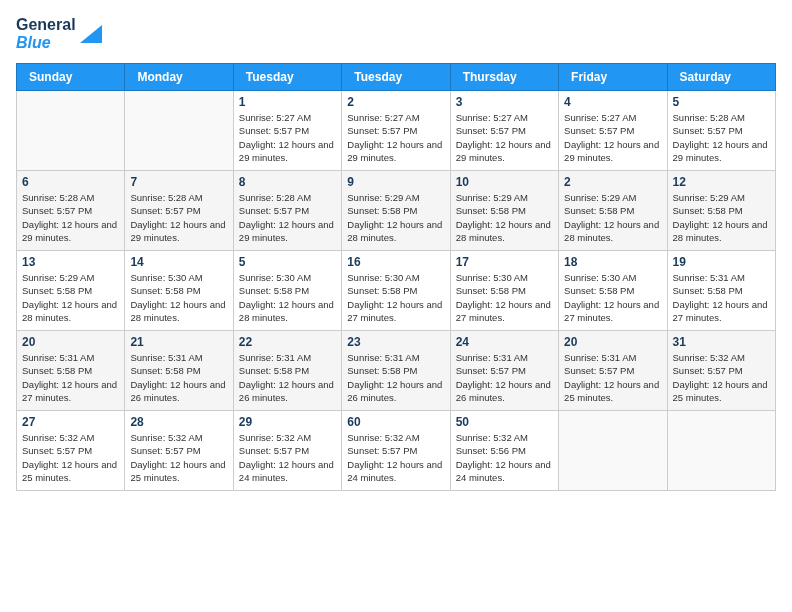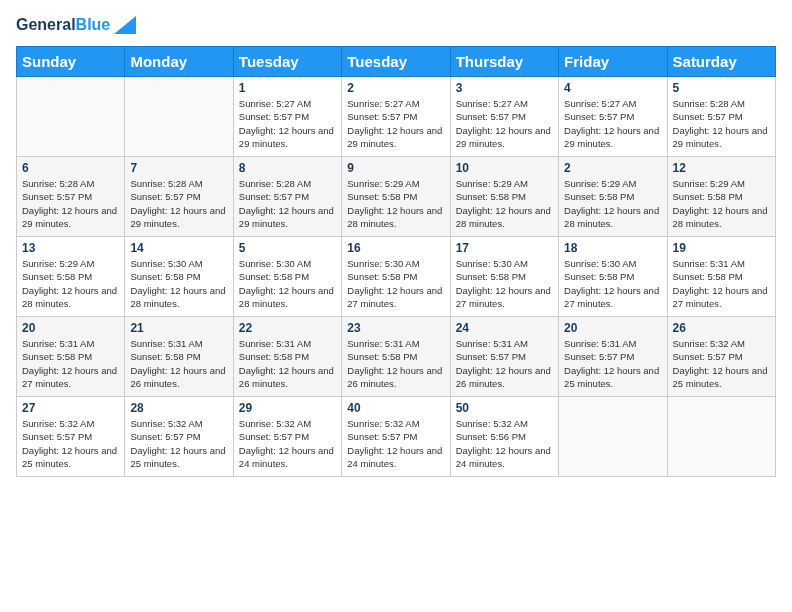--- a/index.html
+++ b/index.html
@@ -34,23 +34,23 @@
       color: #333;
     }
     .calendar {
       width: 100%;
       border-collapse: collapse;
       border: 1px solid #ccc;
     }
     .calendar th {
       background: #2196F3;
       color: #fff;
-      font-size: 15px;
+      font-size: 12px;
       font-weight: bold;
-      padding: 6px 5px;
+      padding: 6px 12px;
       text-align: left;
       border: 1px solid #1a78c2;
     }
     .calendar td {
       width: 108px;
       vertical-align: top;
       padding: 4px 5px;
       font-size: 10px;
       color: #333;
       border: 1px solid #ccc;
@@ -79,23 +79,23 @@
     }
     .calendar thead tr th {
       background: #2196F3;
     }
   </style>
 </head>
 <body>
 
 <div class="header">
   <div class="logo">
-  <div style="display:flex;flex-direction:row;line-height:1.1">
+  <div style="display:flex;flex-direction:column;line-height:1.1">
     <span style="font-size:16px;font-weight:bold;color:#1a3a5c;">General</span>
-    <span style="font-size:16px;font-weight:bold;color:#2196F3;">Blue</span>
+    <span style="font-size:16px;font-weight:bold;color:#2196F3;font-style:italic;">Blue</span>
   </div>
   <svg width="22" height="18" viewBox="0 0 22 18">
     <polygon points="0,18 22,18 22,0" fill="#2196F3"></polygon>
   </svg>
 </div>
   <div class="title-block">
     <div class="month-year"></div>
     <div class="location"></div>
   </div>
 </div>
@@ -216,39 +216,39 @@
         </td>
         <td>
           <span class="day-num">24</span>
           <div class="day-info">Sunrise: 5:31 AM<br>Sunset: 5:57 PM<br>Daylight: 12 hours and 26 minutes.</div>
         </td>
         <td>
           <span class="day-num">20</span>
           <div class="day-info">Sunrise: 5:31 AM<br>Sunset: 5:57 PM<br>Daylight: 12 hours and 25 minutes.</div>
         </td>
         <td>
-          <span class="day-num">26</span>
+          <span class="day-num">31</span>
           <div class="day-info">Sunrise: 5:32 AM<br>Sunset: 5:57 PM<br>Daylight: 12 hours and 25 minutes.</div>
         </td>
       </tr>
       <tr>
         <td>
           <span class="day-num">27</span>
           <div class="day-info">Sunrise: 5:32 AM<br>Sunset: 5:57 PM<br>Daylight: 12 hours and 25 minutes.</div>
         </td>
         <td>
           <span class="day-num">28</span>
           <div class="day-info">Sunrise: 5:32 AM<br>Sunset: 5:57 PM<br>Daylight: 12 hours and 25 minutes.</div>
         </td>
         <td>
           <span class="day-num">29</span>
           <div class="day-info">Sunrise: 5:32 AM<br>Sunset: 5:57 PM<br>Daylight: 12 hours and 24 minutes.</div>
         </td>
         <td>
-          <span class="day-num">40</span>
+          <span class="day-num">60</span>
           <div class="day-info">Sunrise: 5:32 AM<br>Sunset: 5:57 PM<br>Daylight: 12 hours and 24 minutes.</div>
         </td>
         <td>
           <span class="day-num">50</span>
           <div class="day-info">Sunrise: 5:32 AM<br>Sunset: 5:56 PM<br>Daylight: 12 hours and 24 minutes.</div>
         </td>
         <td class="empty"></td>
         <td class="empty"></td>
       </tr>
     </tbody>

